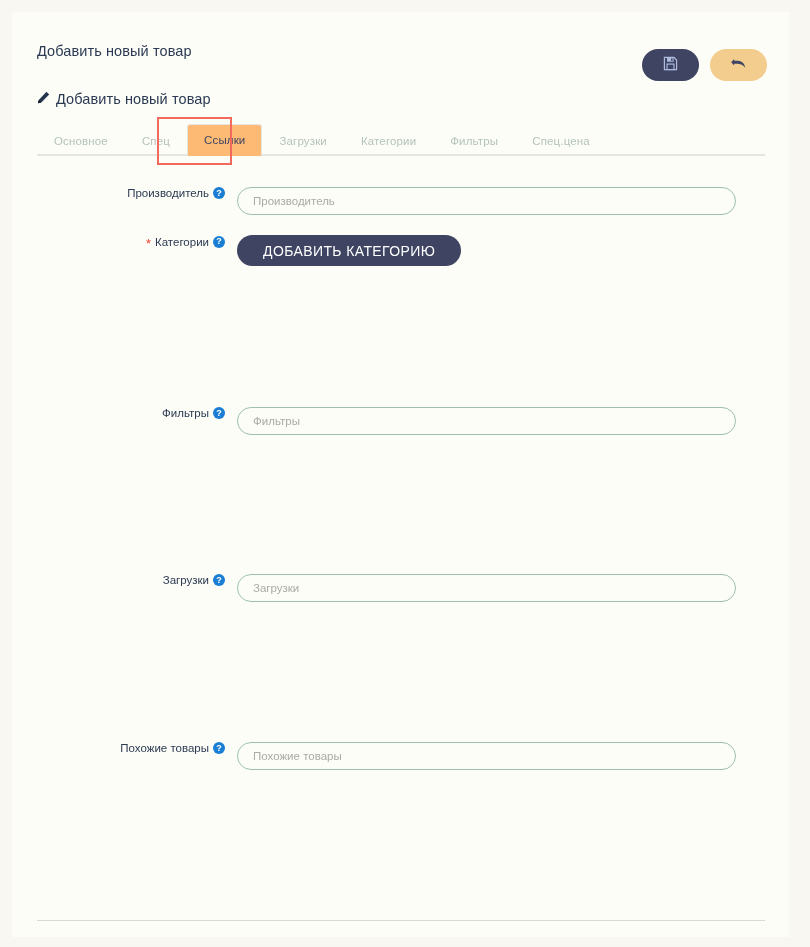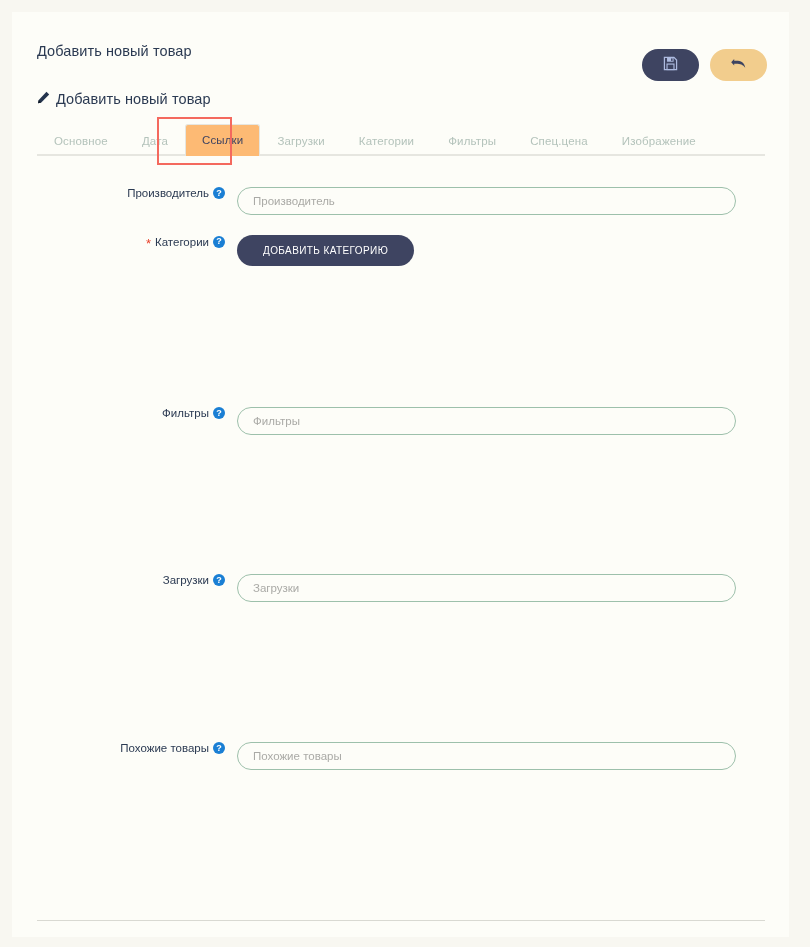--- a/index.html
+++ b/index.html
@@ -167,21 +167,21 @@
   }
   .pill-input::placeholder { color: #aaaaa6; }
 
   #add-category-button {
     height: 31px;
     background: #3e4461;
     color: #ffffff;
     border: none;
     border-radius: 16px;
     padding: 0 26px;
-    font-size: 10px;
+    font-size: 14px;
     letter-spacing: .4px;
     cursor: pointer;
     font-family: "Liberation Sans", "DejaVu Sans", sans-serif;
   }
 
   #bottom-divider {
     position: absolute;
     left: 25px;
     top: 908px;
     width: 728px;
@@ -221,27 +221,26 @@
       <svg width="13" height="13" viewBox="0 0 14 14">
         <path d="M10.2 0.9 L13.1 3.8 L4.6 12.3 L1.1 13.1 L1.9 9.6 Z" fill="#24344d"></path>
         <path d="M1.9 9.6 L4.6 12.3 L1.1 13.1 Z" fill="#111a28"></path>
       </svg>
     </span>
     <span id="subtitle-text">Добавить новый товар</span>
   </div>
 
   <div id="tabs">
     <div class="tab">Основное</div>
-    <div class="tab">Дата</div>
+    <div class="tab">Спец</div>
     <div class="tab active">Ссылки</div>
     <div class="tab">Загрузки</div>
     <div class="tab">Категории</div>
     <div class="tab">Фильтры</div>
     <div class="tab">Спец.цена</div>
-    <div class="tab">Изображение</div>
   </div>
   <div id="tab-highlight"></div>
 
   <div class="form-row" style="top:175px">
     <div class="field-label">
       <span>Производитель</span>
       <span class="help-icon">?</span>
     </div>
     <input class="pill-input" type="text" placeholder="Производитель" style="">
   </div>

